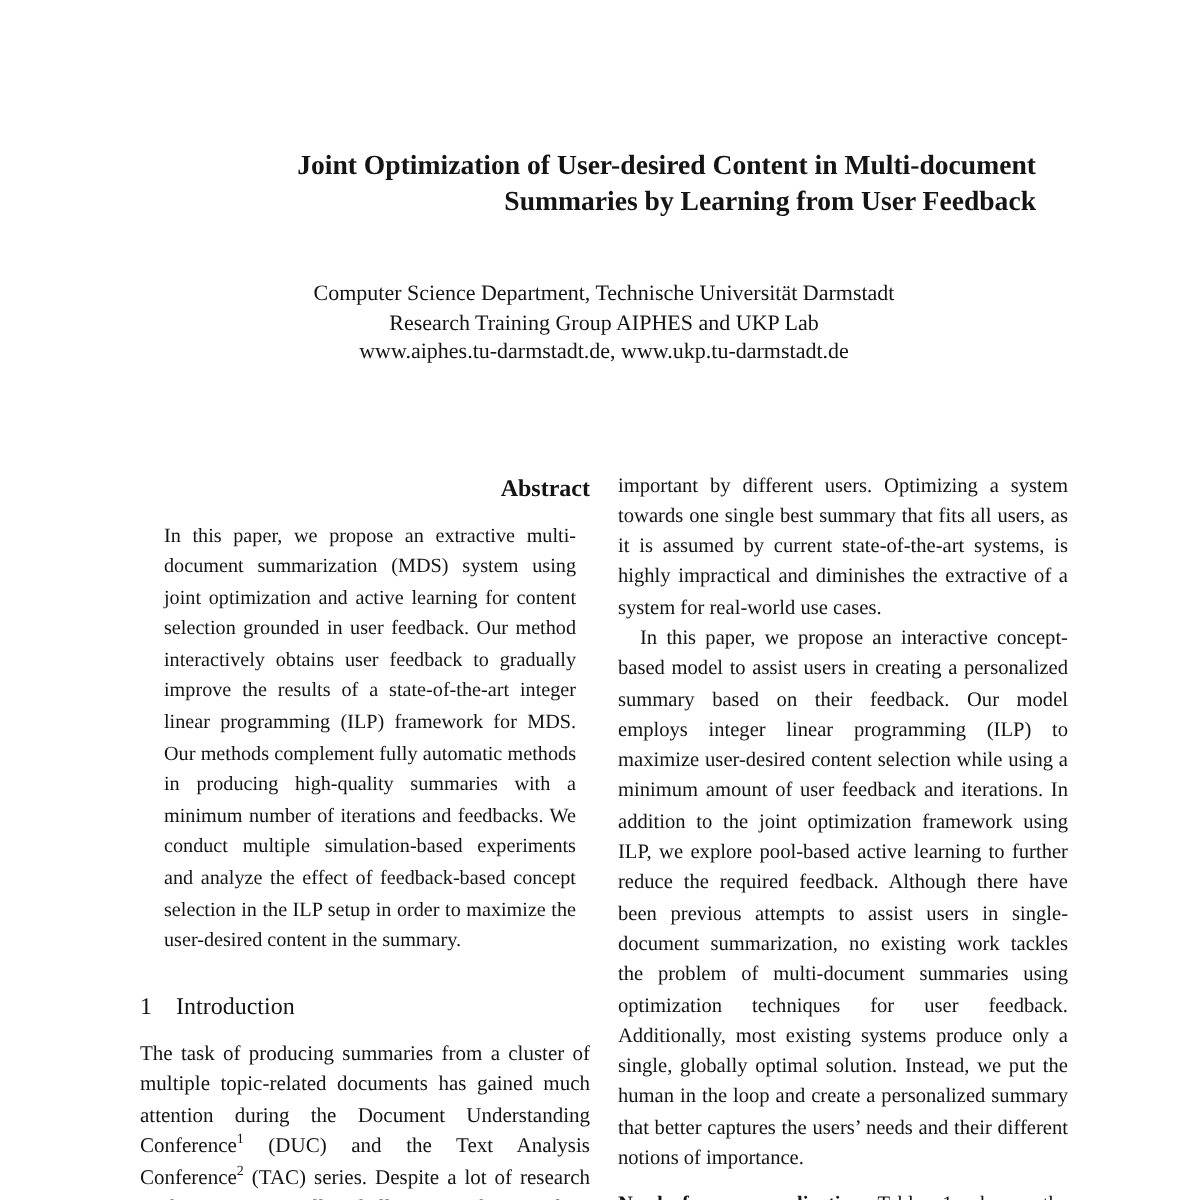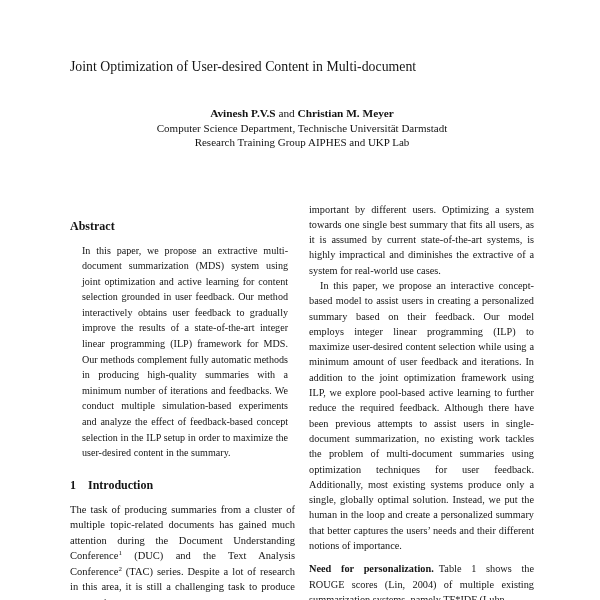--- a/index.html
+++ b/index.html
@@ -7,25 +7,25 @@
     width: 600px; height: 600px;
     background: #ffffff;
     overflow: hidden;
     font-family: "Liberation Serif", "DejaVu Serif", serif;
     color: #141414;
     -webkit-hyphens: auto; hyphens: auto;
   }
   .page { padding: 58px 66px 0 70px; width: 464px; }
 
   .title {
-    text-align: left;
-    font-weight: normal;
+    text-align: right;
+    font-weight: bold;
     font-size: 13.8px;
     line-height: 18px;
-    margin: 0;
+    margin: 16px;
   }
 
   .authors {
     margin-top: 30px;
     text-align: center;
     font-size: 11px;
     line-height: 14.5px;
   }
   .author-names { font-size: 11.3px; }
   .author-name { font-weight: bold; }
@@ -33,36 +33,36 @@
 
   .columns {
     display: flex;
     gap: 14px;
     margin-top: 52px;
     align-items: flex-start;
   }
   .col { width: 225px; }
 
   .abstract-heading {
-    text-align: left;
+    text-align: right;
     font-weight: bold;
     font-size: 12px;
     line-height: 16px;
-    margin: 16px 0 9px 0;
+    margin: 0 0 9px 0;
   }
   .abstract-body {
     margin: 0 7px 16px 12px;
     font-size: 10.1px;
     line-height: 15.6px;
     text-align: justify;
   }
 
   .section-heading {
     font-size: 12px;
-    font-weight: bold;
+    font-weight: normal;
     line-height: 16px;
     margin: 12px 0 9px 0;
   }
   .section-number { display: inline-block; margin-right: 12px; }
 
   .body-par {
     font-size: 10.5px;
     line-height: 15.5px;
     text-align: justify;
     margin: 0;
@@ -78,30 +78,27 @@
     vertical-align: super;
   }
 </style>
 </head>
 <body>
 
 <div class="page">
 
   <h1 class="title">
     <span>Joint Optimization of User-desired Content in Multi-document</span><br>
+    <span>Summaries by Learning from User Feedback</span>
   </h1>
 
   <div class="authors">
-    <div class="author-names">
-      <span class="author-name">Avinesh P.V.S</span>
-      <span class="author-conj">and</span>
-      <span class="author-name">Christian M. Meyer</span>
-    </div>
     <div>Computer Science Department, Technische Universität Darmstadt</div>
     <div>Research Training Group AIPHES and UKP Lab</div>
+    <div>www.aiphes.tu-darmstadt.de, www.ukp.tu-darmstadt.de</div>
   </div>
 
   <div class="columns">
 
     <div class="col">
       <div class="abstract-heading">Abstract</div>
       <p class="abstract-body">In this paper, we propose an extractive multi-document summarization (MDS) system using joint optimization and active learning for content selection grounded in user feedback. Our method interactively obtains user feedback to gradually improve the results of a state-of-the-art integer linear programming (ILP) framework for MDS. Our methods complement fully automatic methods in producing high-quality summaries with a minimum number of iterations and feedbacks. We conduct multiple simulation-based experiments and analyze the effect of feedback-based concept selection in the ILP setup in order to maximize the user-desired content in the summary.</p>
 
       <div class="section-heading">
         <span class="section-number">1</span><span>Introduction</span>

